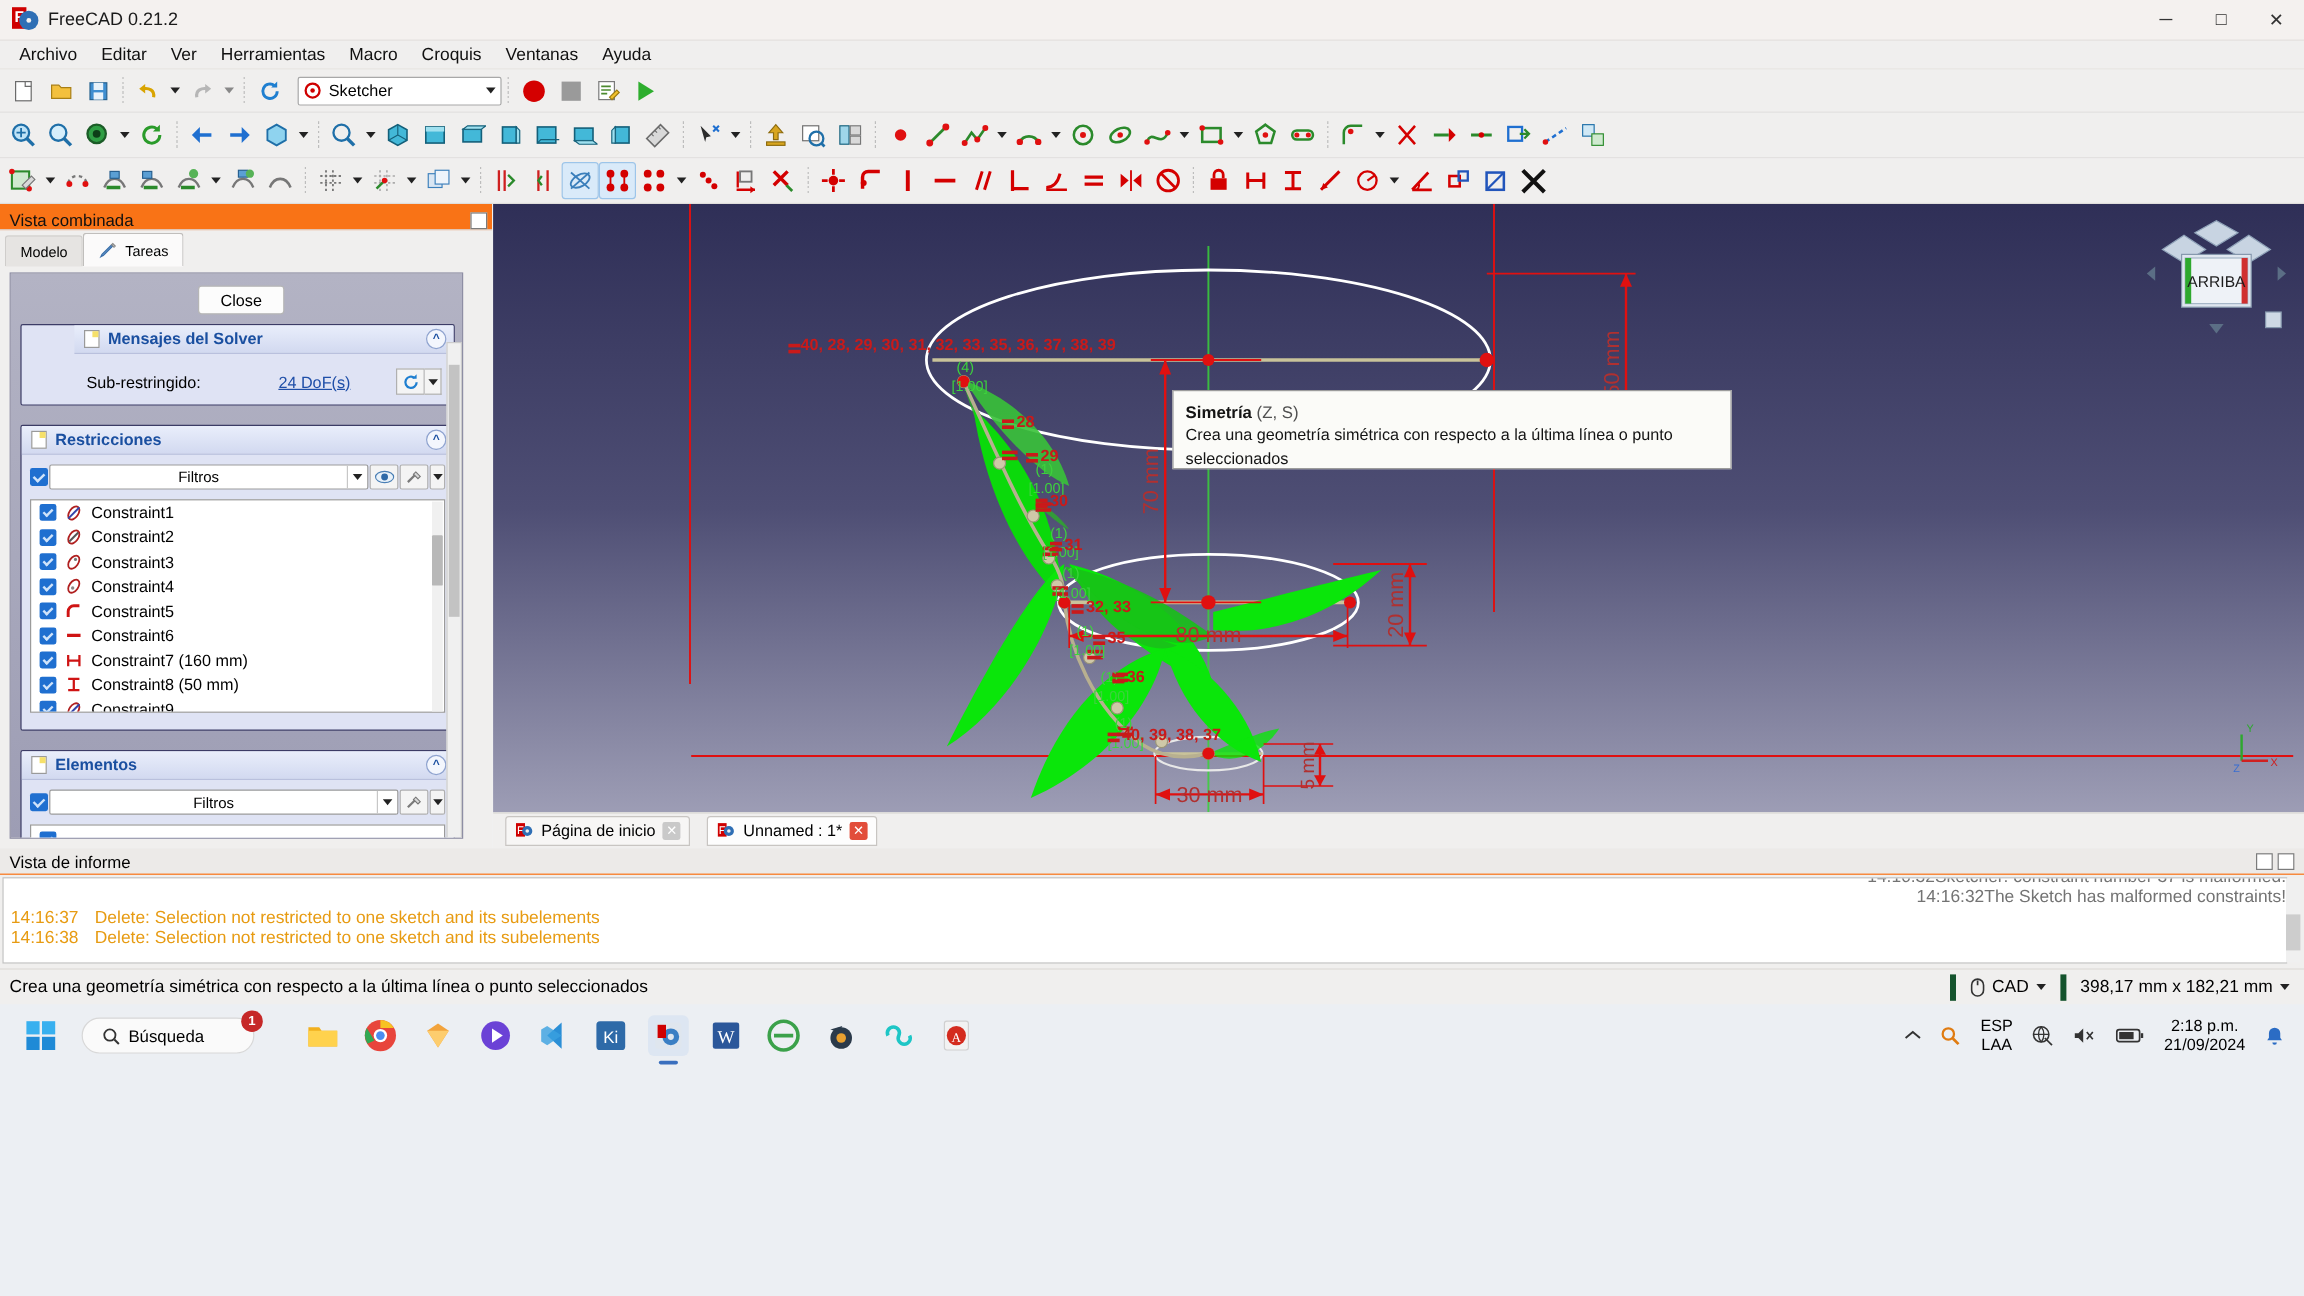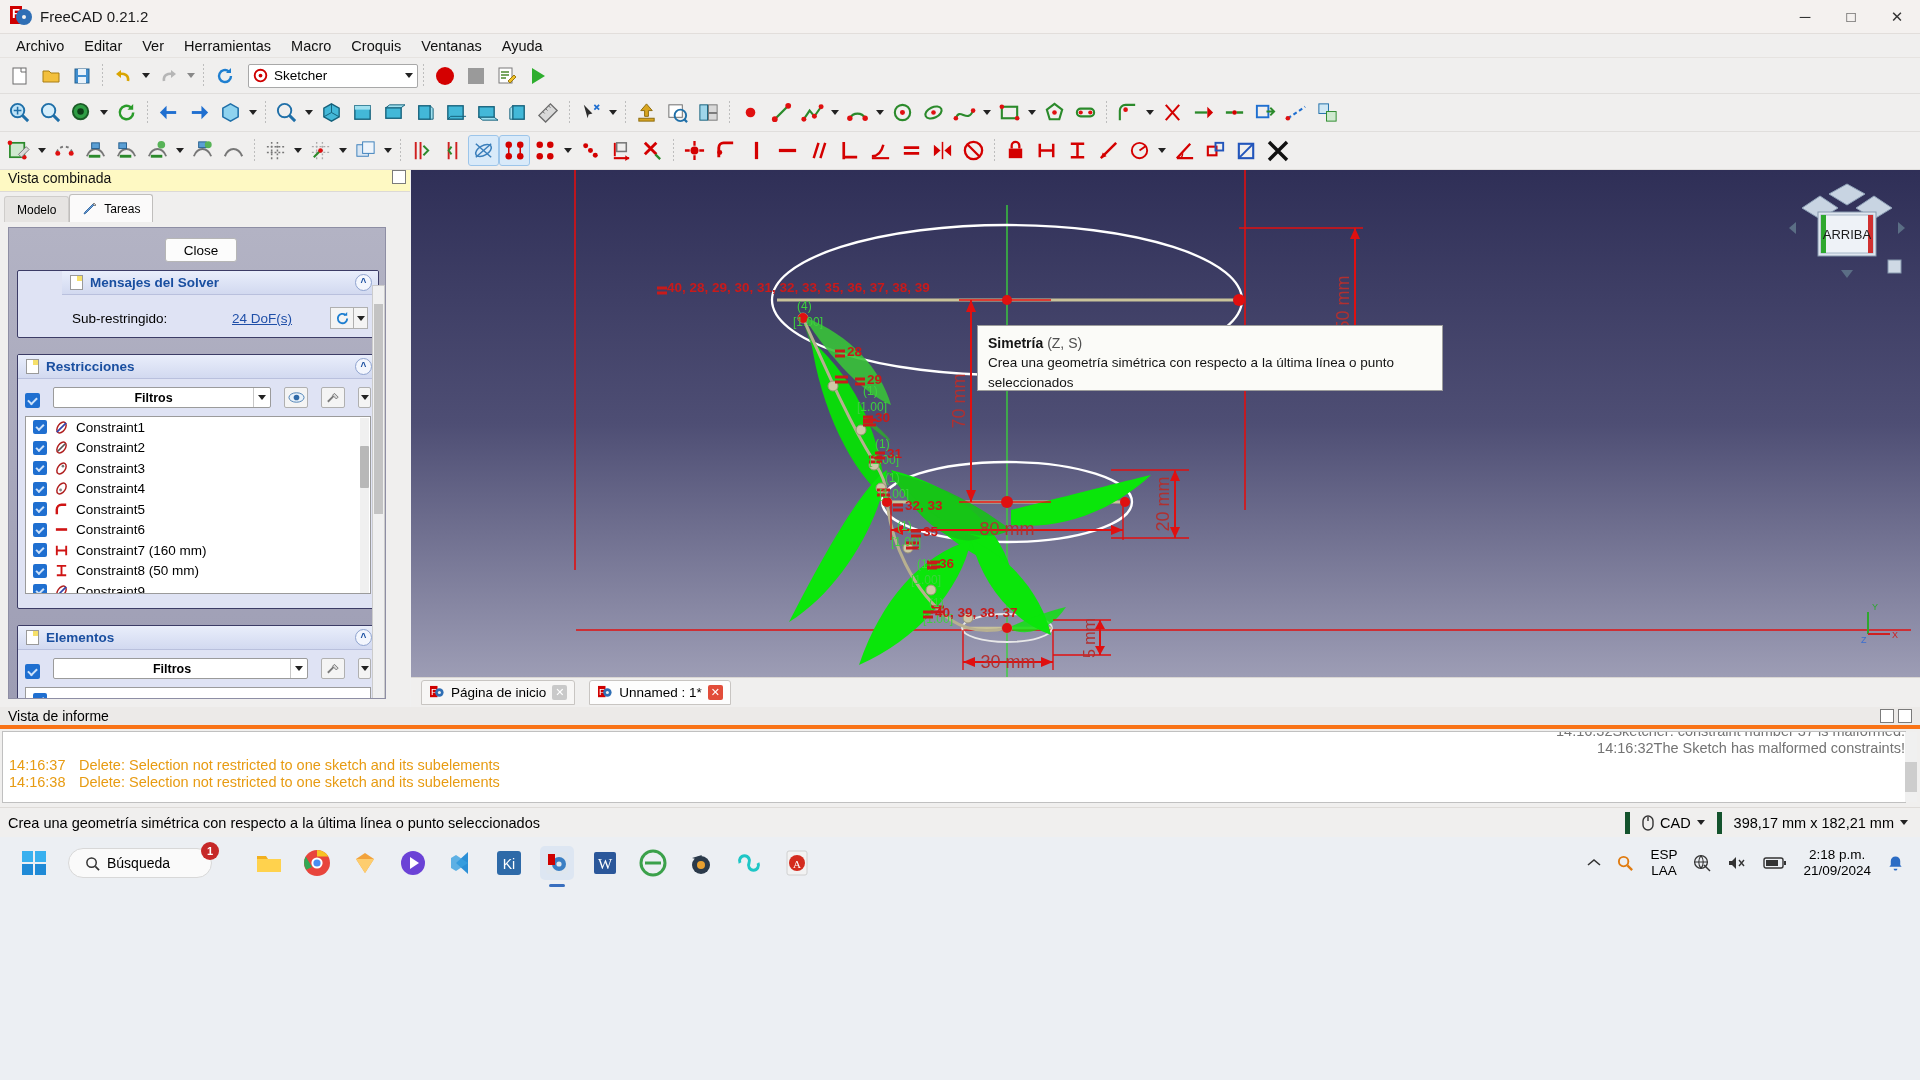--- a/index.html
+++ b/index.html
@@ -74,21 +74,21 @@
   }
   .wb-select .lbl{ margin-left:6px; flex:1; }
   .wb-select .car{ width:0;height:0;border-left:4px solid transparent;border-right:4px solid transparent;
                    border-top:5px solid #222; }
 
   svg.ic { display:block; }
 
   
   .leftpanel { position:absolute; left:0; top:170px; width:410px; height:537px; background:#f0efee; }
   .panel-head {
-    height:22px; background:#fef9c3; display:flex; align-items:flex-start;
+    height:22px; background:#f97316; display:flex; align-items:flex-end;
     padding:0 4px 0 8px; font-size:14px; color:#111;
     border-bottom:1px solid #dcd9d6;
   }
   .panel-head .undock { margin-left:auto; width:14px;height:14px;border:1px solid #7b7b7b;background:#fff; }
   .tabs-row { height:30px; display:flex; align-items:flex-end; padding-left:4px; background:#f0efee; }
   .ptab { height:26px; padding:0 12px; display:flex; align-items:center; gap:6px;
           font-size:12px; border:1px solid #cfcdcb; border-bottom:none;
           background:#e6e4e2; border-radius:3px 3px 0 0; }
   .ptab.active { background:#fbfafa; height:28px; border-color:#c0bebc; }
   .task-area { position:absolute; left:8px; top:57px; width:378px; height:472px;
@@ -115,21 +115,21 @@
     font-size:10px; display:flex; align-items:center; justify-content:center; font-weight:bold;
   }
   .solver-body { padding:12px 10px; display:flex; align-items:center; font-size:13.5px; }
   .solver-body .lbl{ width:160px; }
   .dof { color:#1f4fa8; text-decoration:underline; }
   .refresh-btn { margin-left:auto; width:24px;height:22px;background:#f4f4f4;border:1px solid #b0b0b0;
                  display:flex;align-items:center;justify-content:center; }
   .refresh-drop { width:14px;height:22px;background:#f4f4f4;border:1px solid #b0b0b0;border-left:none;
                   display:flex;align-items:center;justify-content:center; }
 
-  .filter-row { display:flex; align-items:flex-end; gap:13px; padding:8px 7px;font-weight:bold; }
+  .filter-row { display:flex; align-items:center; gap:1px; padding:8px 7px; }
   .cbox { width:15px;height:15px;background:#1f6fd0;border-radius:2px;position:relative; }
   .cbox:after { content:""; position:absolute; left:3px; top:4px; width:7px;height:4px;
                 border-left:2px solid #cfe3fa; border-bottom:2px solid #cfe3fa;
                 transform:rotate(-45deg); }
   .filter-combo { flex:1; height:21px; background:#fff; border:1px solid #9b9b9b; border-radius:2px;
                   display:flex; align-items:center; font-size:12.5px; position:relative; }
   .filter-combo .txt { flex:1; text-align:center; }
   .filter-combo .sep { width:1px;height:19px;background:#c7c7c7; }
   .filter-combo .car { width:16px; display:flex; align-items:center; justify-content:center; }
   .icnbtn { width:24px;height:21px;background:#f4f4f4;border:1px solid #b0b0b0;border-radius:2px;
@@ -169,21 +169,21 @@
   .tooltip .t1 span{ color:#505050; }
   .tooltip .t2 { font-size:13.5px; }
   .tooltip .t3 { font-style:italic; color:#3a3a3a; font-size:13.5px; }
 
   .navcube { position:absolute; right:14px; top:12px; width:118px; height:110px; }
   .axis-ind { position:absolute; right:22px; top:430px; width:38px; height:40px; }
 
   
   .report { position:absolute; left:0; top:707px; width:1920px; height:100px; background:#f0efee; }
   .report-head { height:22px; background:#eceae8; display:flex; align-items:center; padding:0 4px 0 8px;
-                 font-size:14px; border-bottom:4px solid #f97316; }
+                 font-size:14px; border-bottom:1px solid #f97316; }
   .report-head .btns{ margin-left:auto; display:flex; gap:4px; margin-right:4px;}
   .report-head .btns div{ width:14px;height:14px;border:1px solid #7b7b7b;background:#fff;}
   .report-body { position:absolute; left:2px; top:24px; width:1904px; height:72px; background:#fff;
                  border:1px solid #c0c0c0; overflow:hidden; font-size:14.5px; padding-left:6px; }
   .rline { height:17px; line-height:17px; white-space:nowrap; }
   .rline .ts { display:inline-block; width:70px; }
   .r-red { color:#737373;text-align:right; }
   .r-orange { color:#e79b12; }
   .rscroll { position:absolute; right:3px; top:25px; width:12px; height:70px; background:#f0f0f0; }
   .rscroll .thumb { position:absolute; left:0; top:30px; width:12px; height:30px; background:#cdcdcd; }

